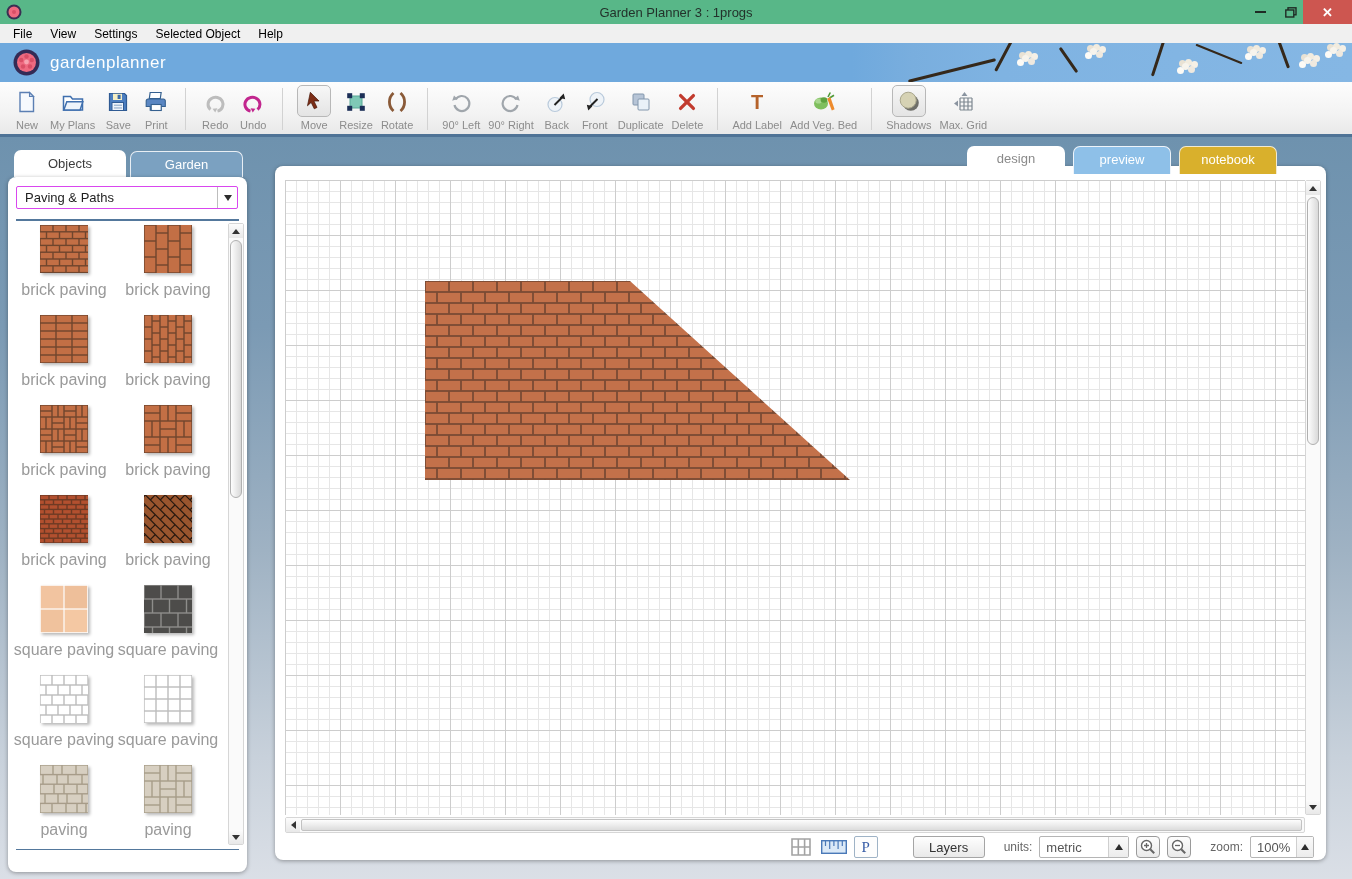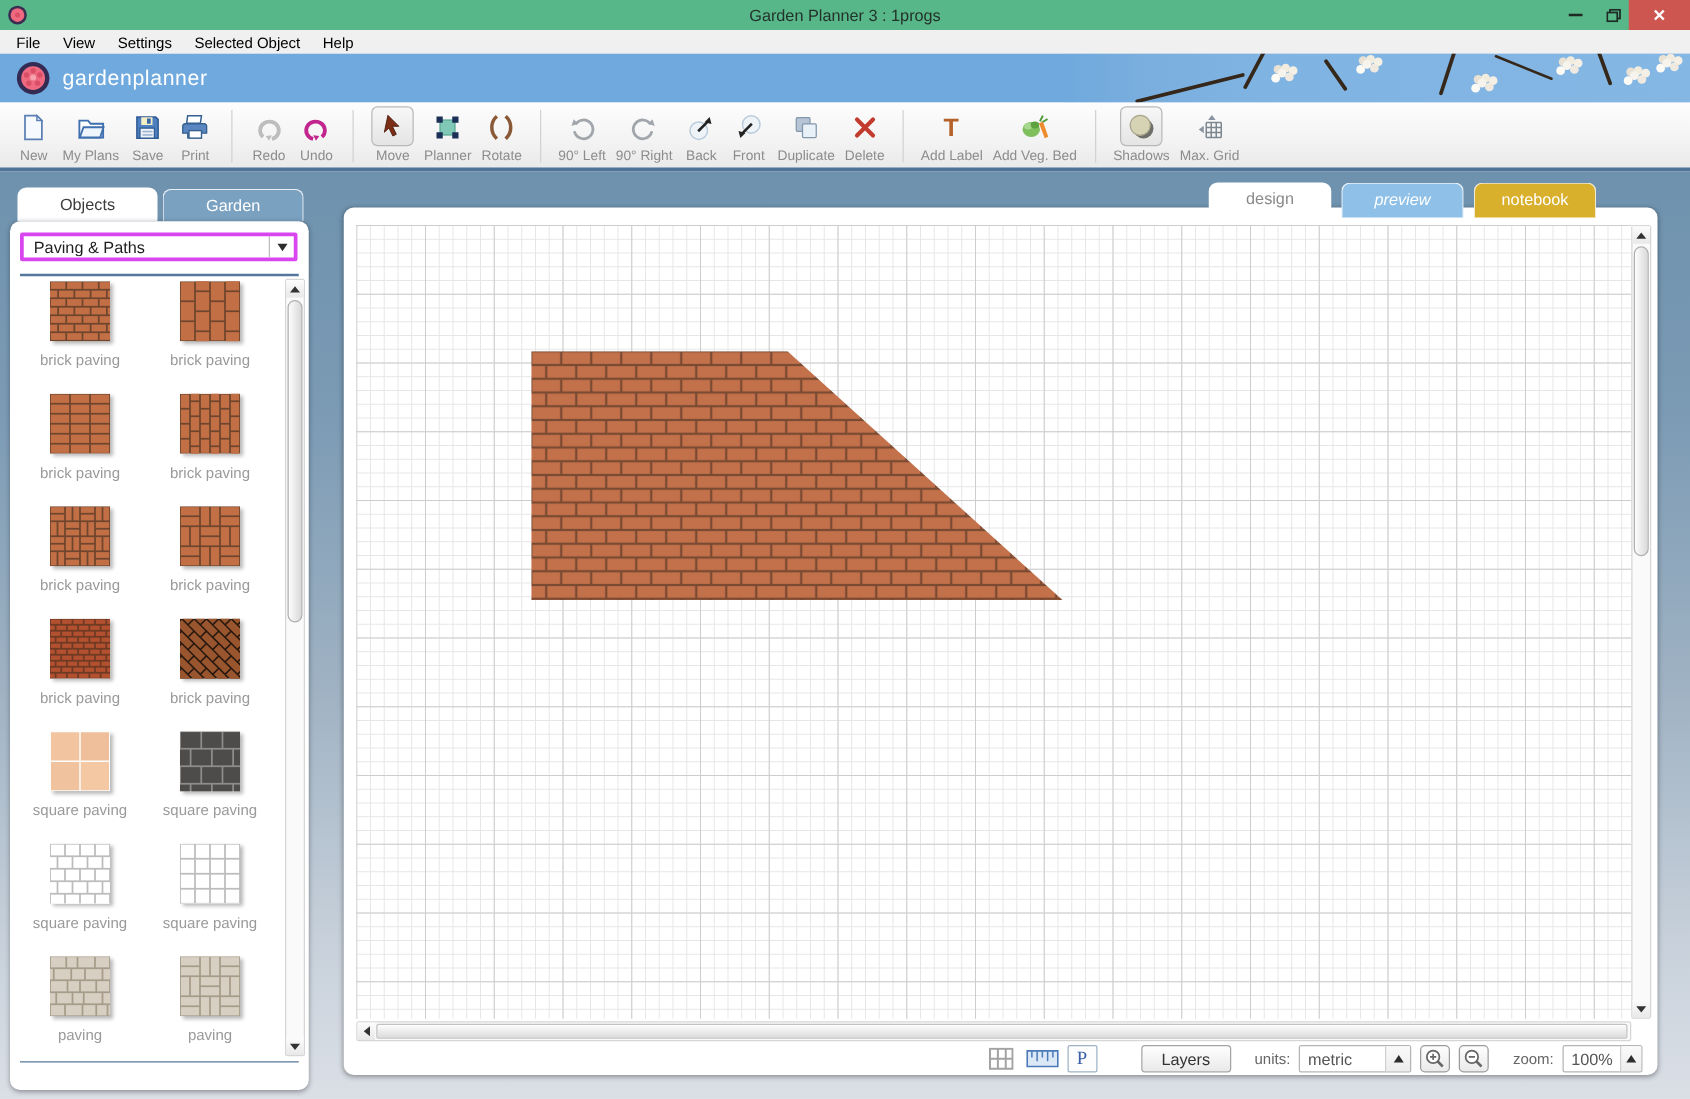--- a/index.html
+++ b/index.html
@@ -41,47 +41,47 @@
   .main{position:absolute;left:0;top:137px;width:1352px;height:862px;overflow:hidden;
     background:linear-gradient(180deg,#6e92ae 0,#7b9ab4 22%,#9fb2c3 48%,#c8d1db 72%,#e2e5eb 92%,#e9ebf0 100%);}
 
   
   .side-tab{position:absolute;height:27px;border-radius:7px 7px 0 0;display:flex;align-items:center;justify-content:center;font-size:13px;}
   .side-tab.active{left:14px;top:13px;width:112px;background:#fff;color:#3c3c3c;}
   .side-tab.inactive{left:130px;top:14px;width:113px;background:#7ba1c1;color:#fff;border:1px solid #e8eef4;border-bottom:none;height:26px;}
 
   
   .sidebar{position:absolute;left:8px;top:40px;width:239px;height:695px;background:#fff;border-radius:8px;box-shadow:0 1px 4px rgba(0,0,0,.35);}
-  .combo{position:absolute;display:flex;align-items:center;background:#fff;border:3px solid #d946ef;border-radius:2px;}
+  .combo{position:absolute;display:flex;align-items:center;background:#fff;border:1px solid #d946ef;border-radius:2px;}
   .side-combo{left:8px;top:9px;width:222px;height:23px;}
   .combo .val{flex:1;font-size:13px;color:#1d1d1d;padding-left:8px;white-space:nowrap;overflow:hidden;}
   .combo .arrowbox{width:20px;align-self:stretch;border-left:1px solid #bdbdbd;display:flex;align-items:center;justify-content:center;}
   .tri-down{width:0;height:0;border-left:4.5px solid transparent;border-right:4.5px solid transparent;border-top:6px solid #2d2d2d;}
   .tri-up{width:0;height:0;border-left:4.5px solid transparent;border-right:4.5px solid transparent;border-bottom:6px solid #2d2d2d;}
   .side-hr{position:absolute;left:8px;width:223px;height:2px;background:#54789c;}
   .hr-top{top:42px;} .hr-bottom{top:672px;height:1px;}
   .pav-list{position:absolute;left:4px;top:46px;width:216px;height:624px;display:flex;flex-wrap:wrap;align-content:flex-start;overflow:hidden;}
   .pav-item{width:104px;height:90px;display:flex;flex-direction:column;align-items:center;padding-top:2px;}
   .thumb{width:48px;height:48px;box-shadow:2px 2px 3px rgba(0,0,0,.28);font-size:0;line-height:0;}
-  .pav-label{margin-top:8px;font-size:12px;color:#9a9a9a;}
+  .pav-label{margin-top:8px;font-size:16px;color:#9a9a9a;}
 
   
   .vsb{position:absolute;width:16px;background:#fafafa;border:1px solid #d6d6d6;border-radius:2px;}
   .sb-btn{position:absolute;left:0;width:14px;height:14px;display:flex;align-items:center;justify-content:center;background:linear-gradient(#fcfcfc,#e8e8e8);}
   .sb-btn.top{top:0;} .sb-btn.bottom{bottom:0;}
   .sb-thumb{position:absolute;left:1px;width:12px;background:linear-gradient(90deg,#fdfdfd,#d9d9d9);border:1px solid #b0b0b0;border-radius:6px;}
   .tri-up-s{width:0;height:0;border-left:4px solid transparent;border-right:4px solid transparent;border-bottom:5px solid #333;}
   .tri-down-s{width:0;height:0;border-left:4px solid transparent;border-right:4px solid transparent;border-top:5px solid #333;}
   .tri-left-s{width:0;height:0;border-top:4px solid transparent;border-bottom:4px solid transparent;border-right:5px solid #333;}
   .side-vsb{left:220px;top:46px;height:622px;}
 
   
   .ctab{position:absolute;top:9px;height:28px;border-radius:7px 7px 0 0;display:flex;align-items:flex-start;justify-content:center;font-size:13px;padding-top:5px;z-index:3;}
   .ctab-design{left:967px;width:98px;background:#fff;color:#8a8a8a;}
-  .ctab-preview{left:1073px;width:98px;background:#8ec0e8;color:#fff;border:1px solid #eef4fa;border-bottom:none;font-style:italic;}
+  .ctab-preview{left:1073px;width:98px;background:#8ec0e8;color:#fff;border:1px solid #eef4fa;border-bottom:none;}
   .ctab-notebook{left:1179px;width:98px;background:#d9b02c;color:#fff;border:1px solid #f2ead0;border-bottom:none;}
 
   
   .canvas{position:absolute;left:275px;top:29px;width:1051px;height:694px;background:#fff;border-radius:8px;box-shadow:0 1px 4px rgba(0,0,0,.35);z-index:2;}
   .grid{position:absolute;left:10px;top:14px;width:1020px;height:635px;background-color:#fff;
     background-image:linear-gradient(#cdcdcd 1px,transparent 1px),linear-gradient(90deg,#cdcdcd 1px,transparent 1px),
                      linear-gradient(#e6e6e6 1px,transparent 1px),linear-gradient(90deg,#e6e6e6 1px,transparent 1px);
     background-size:55px 55px,55px 55px,11px 11px,11px 11px;}
   .garden-object{position:absolute;left:150px;top:115px;width:425px;height:199px;}
   .watermark{position:absolute;left:146px;top:180px;font-size:58px;color:#3b4046;letter-spacing:1px;z-index:4;}
@@ -244,21 +244,21 @@
           <svg viewBox="0 0 24 24" width="24" height="24">
             <rect x="6" y="6" width="12" height="12" fill="#7fc9b6" stroke="#58a795" stroke-width="1"></rect>
             <g fill="#1c2f57">
               <rect x="3.2" y="3.2" width="5" height="5"></rect>
               <rect x="15.8" y="3.2" width="5" height="5"></rect>
               <rect x="3.2" y="15.8" width="5" height="5"></rect>
               <rect x="15.8" y="15.8" width="5" height="5"></rect>
             </g>
           </svg>
         </span>
-      <span class="lb">Planner</span>
+      <span class="lb">Resize</span>
     </div>
     <div class="tbtn">
       <span class="ic">
           <svg viewBox="0 0 24 24" width="24" height="24">
             <path d="M8.5 3a12 12 0 0 0 0 18" fill="none" stroke="#8a5a38" stroke-width="2.8"></path>
             <path d="M15.5 3a12 12 0 0 1 0 18" fill="none" stroke="#8a5a38" stroke-width="2.8"></path>
           </svg>
         </span>
       <span class="lb">Rotate</span>
     </div>

